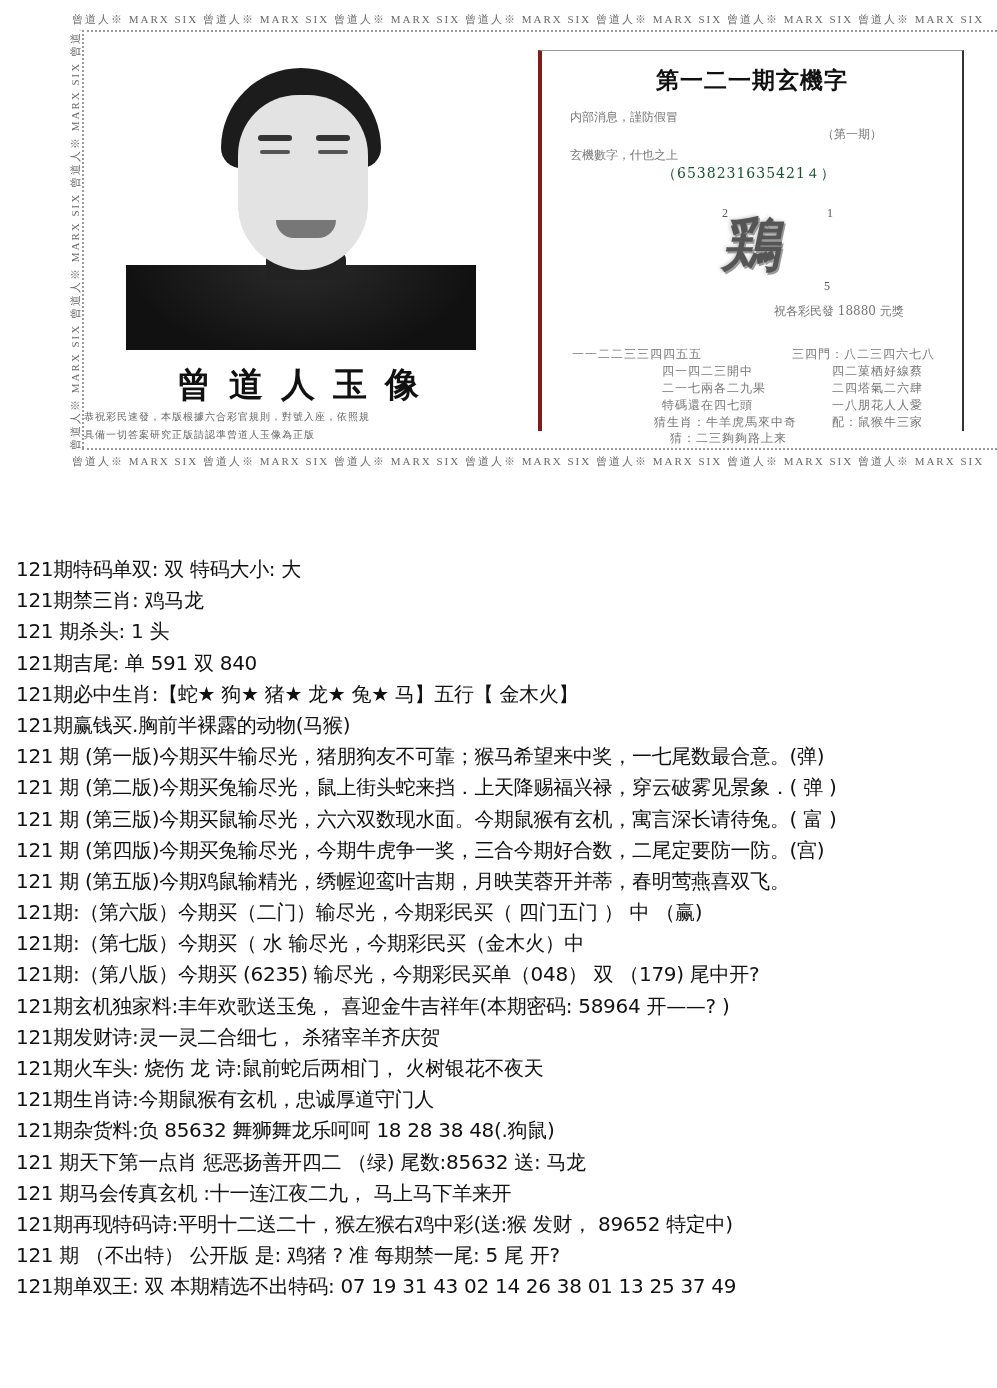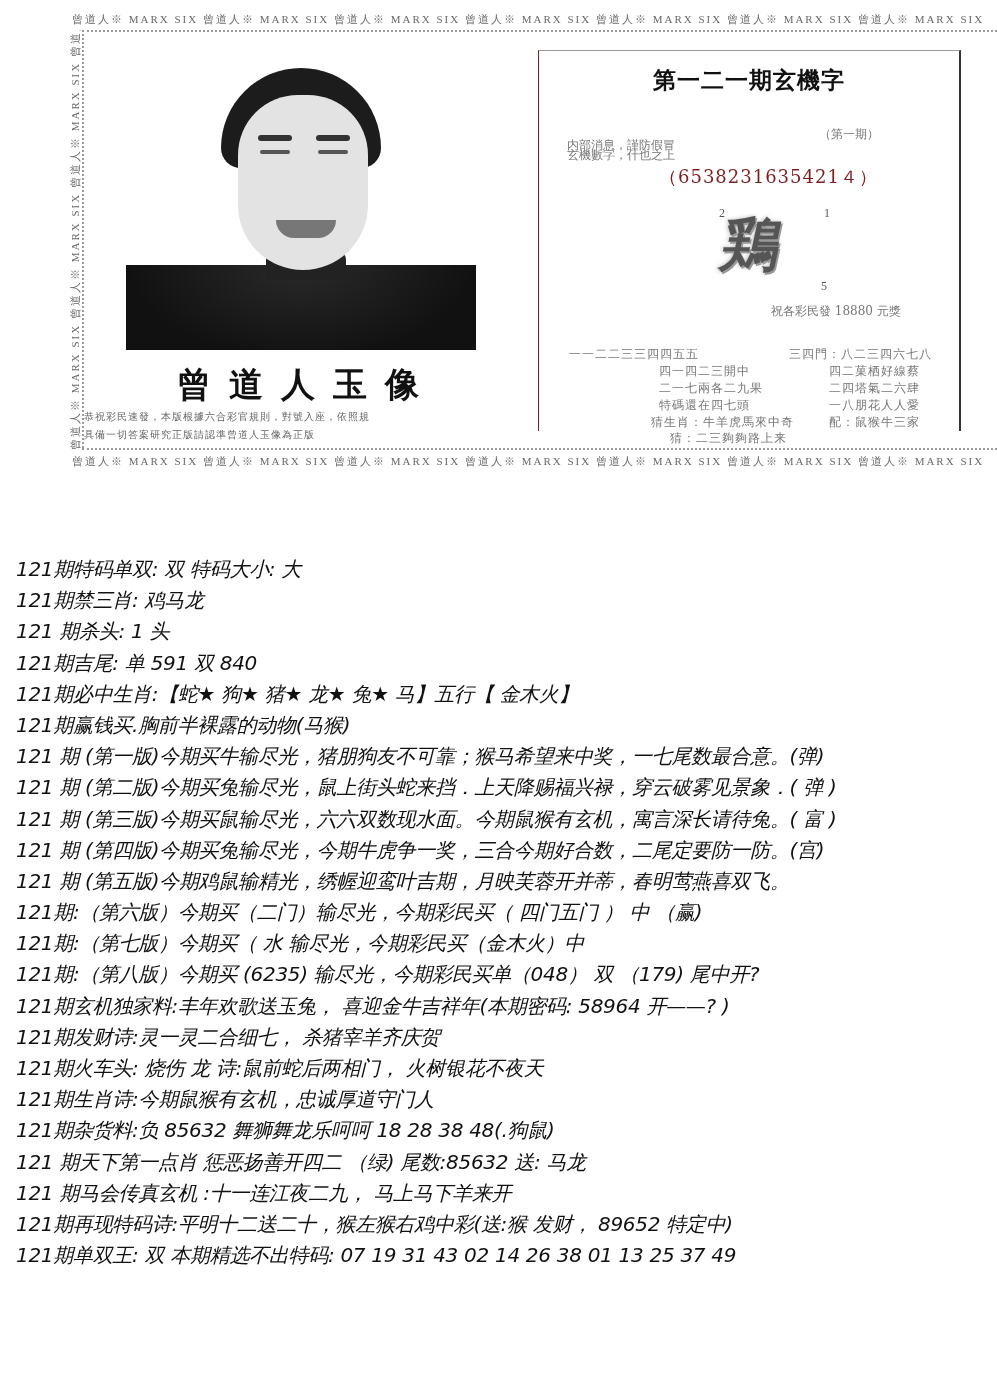--- a/index.html
+++ b/index.html
@@ -36,34 +36,34 @@
   .photo .neck { position:absolute; left:140px; top:200px; width:80px; height:30px; background:#222; border-radius:10px 10px 0 0; }
 
   .portrait-title { position:absolute; left:95px; top:352px; width:300px; text-align:center;
                     font-family:"DejaVu Serif","Liberation Serif",serif; font-weight:bold;
                     font-size:34px; letter-spacing:18px; color:#111; }
   .portrait-note { position:absolute; left:22px; width:440px; font-size:10px; color:#666;
                    white-space:nowrap; overflow:hidden; letter-spacing:1px; }
 
   
   .box { position:absolute; left:476px; top:40px; width:420px; height:380px;
-         border-left:1px solid #7f1d1d; border-right:2px solid #333; border-top:1px solid #999; }
+         border-left:4px solid #7f1d1d; border-right:2px solid #333; border-top:1px solid #999; }
   .box-title { position:absolute; left:0; top:14px; width:420px; text-align:center;
                font-size:23px; font-weight:bold; letter-spacing:1px; color:#111; }
   .box-line { position:absolute; font-size:12px; color:#777; white-space:nowrap;
               font-family:"DejaVu Serif","Liberation Serif",serif; }
-  .box-code { font-size:18px; color:#7f1d1d; letter-spacing:1px; }
+  .box-code { font-size:14px; color:#14532d; letter-spacing:1px; }
   .riddle-char { position:absolute; left:168px; top:158px; width:90px; height:70px;
                  font-size:58px; font-weight:bold; color:#555; text-align:center; line-height:70px;
                  transform:skewX(-12deg); text-shadow:2px 2px 0 #999, -1px 0 4px #bbb; }
   .num-mark { position:absolute; font-family:"Liberation Serif",serif; font-size:12px; color:#555; }
   .poem-cell { position:absolute; font-size:12px; color:#777; white-space:nowrap; letter-spacing:1px; }
 
   
-  .lines { position:absolute; left:16px; top:554px; width:970px;font-style:italic; }
+  .lines { position:absolute; left:16px; top:554px; width:970px; }
   .line { height:31.2px; line-height:31px; font-size:20px; white-space:nowrap; color:#111;
           font-family:"DejaVu Sans","Liberation Sans",sans-serif; letter-spacing:-0.3px; }
 </style>
 </head>
 <body>
 
 <div class="frame">
   <div class="border-text bt-top">曾道人※ MARX SIX 曾道人※ MARX SIX 曾道人※ MARX SIX 曾道人※ MARX SIX 曾道人※ MARX SIX 曾道人※ MARX SIX 曾道人※ MARX SIX</div>
   <div class="border-text bt-bottom">曾道人※ MARX SIX 曾道人※ MARX SIX 曾道人※ MARX SIX 曾道人※ MARX SIX 曾道人※ MARX SIX 曾道人※ MARX SIX 曾道人※ MARX SIX</div>
   <div class="border-text bt-left">曾道人※ MARX SIX 曾道人※ MARX SIX 曾道人※ MARX SIX 曾道人※ MARX SIX</div>
@@ -84,21 +84,21 @@
     <div class="eye" style="left:192px"></div>
     <div class="mouth"></div>
   </div>
 
   <div class="portrait-title">曾道人玉像</div>
   <div class="portrait-note" style="top:418px">具備一切答案研究正版請認準曾道人玉像為正版</div>
   <div class="portrait-note" style="top:400px">恭祝彩民速發，本版根據六合彩官規則，對號入座，依照規</div>
 
   <div class="box">
     <div class="box-title">第一二一期玄機字</div>
-    <div class="box-line" style="left:28px;top:86px">内部消息，謹防假冒</div>
+    <div class="box-line" style="left:28px;top:58px">内部消息，謹防假冒</div>
     <div class="box-line" style="left:280px;top:75px">（第一期）</div>
     <div class="box-line" style="left:28px;top:96px">玄機數字，什也之上</div>
     <div class="box-line box-code" style="left:120px;top:114px">（6538231635421４）</div>
 
     <div class="num-mark" style="left:180px;top:155px">2</div>
     <div class="num-mark" style="left:285px;top:155px">1</div>
     <div class="riddle-char">鶏</div>
     <div class="num-mark" style="left:282px;top:228px">5</div>
     <div class="box-line" style="left:232px;top:252px">祝各彩民發 18880 元獎</div>
 
@@ -132,14 +132,15 @@
   <div class="line">121期:（第七版）今期买（ 水 输尽光，今期彩民买（金木火）中</div>
   <div class="line">121期:（第八版）今期买 (6235) 输尽光，今期彩民买单（048） 双 （179) 尾中开?</div>
   <div class="line">121期玄机独家料:丰年欢歌送玉兔， 喜迎金牛吉祥年(本期密码:  58964    开——? )</div>
   <div class="line">121期发财诗:灵一灵二合细七， 杀猪宰羊齐庆贺</div>
   <div class="line">121期火车头:  烧伤  龙 诗:鼠前蛇后两相门， 火树银花不夜天</div>
   <div class="line">121期生肖诗:今期鼠猴有玄机，忠诚厚道守门人</div>
   <div class="line">121期杂货料:负     85632      舞狮舞龙乐呵呵   18  28 38  48(.狗鼠)</div>
   <div class="line">121 期天下第一点肖   惩恶扬善开四二     （绿)   尾数:85632  送: 马龙</div>
   <div class="line">121 期马会传真玄机 :十一连江夜二九， 马上马下羊来开</div>
   <div class="line">121期再现特码诗:平明十二送二十，猴左猴右鸡中彩(送:猴  发财， 89652  特定中)</div>
+  <div class="line">121 期 （不出特） 公开版 是: 鸡猪   ? 准   每期禁一尾: 5   尾   开?</div>
   <div class="line">121期单双王:  双   本期精选不出特码: 07 19 31 43 02 14 26 38  01  13 25 37 49</div>
 </div>
 
 </body></html>

